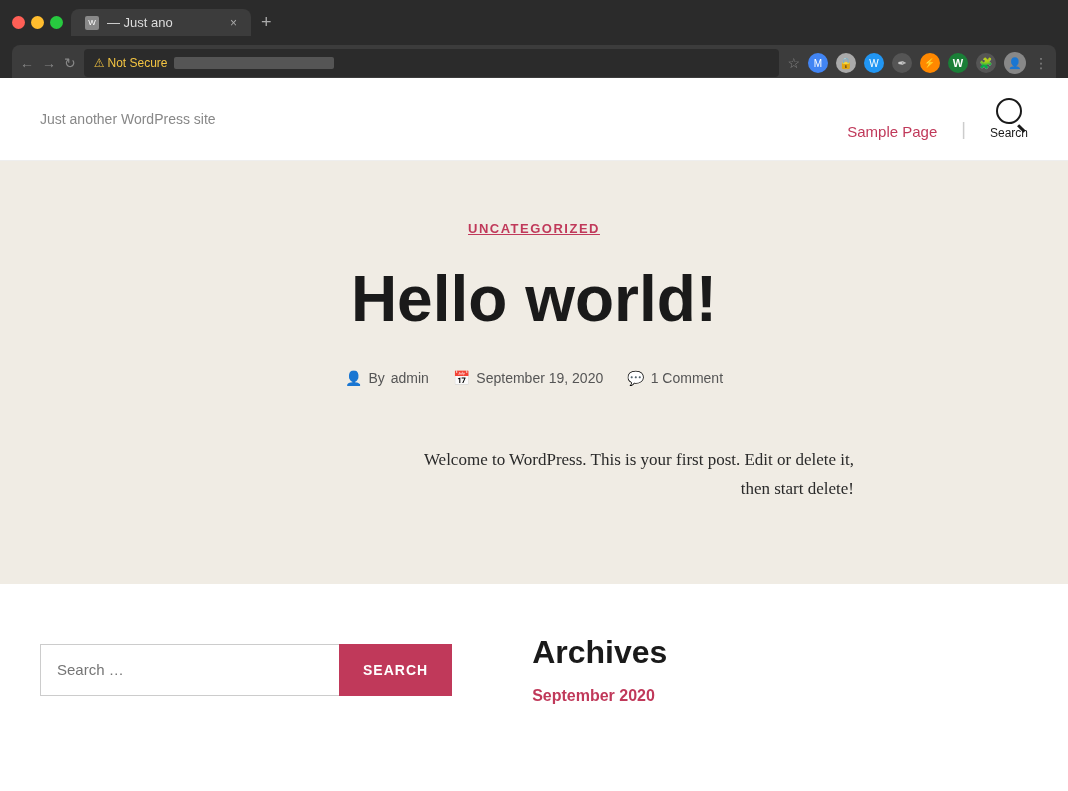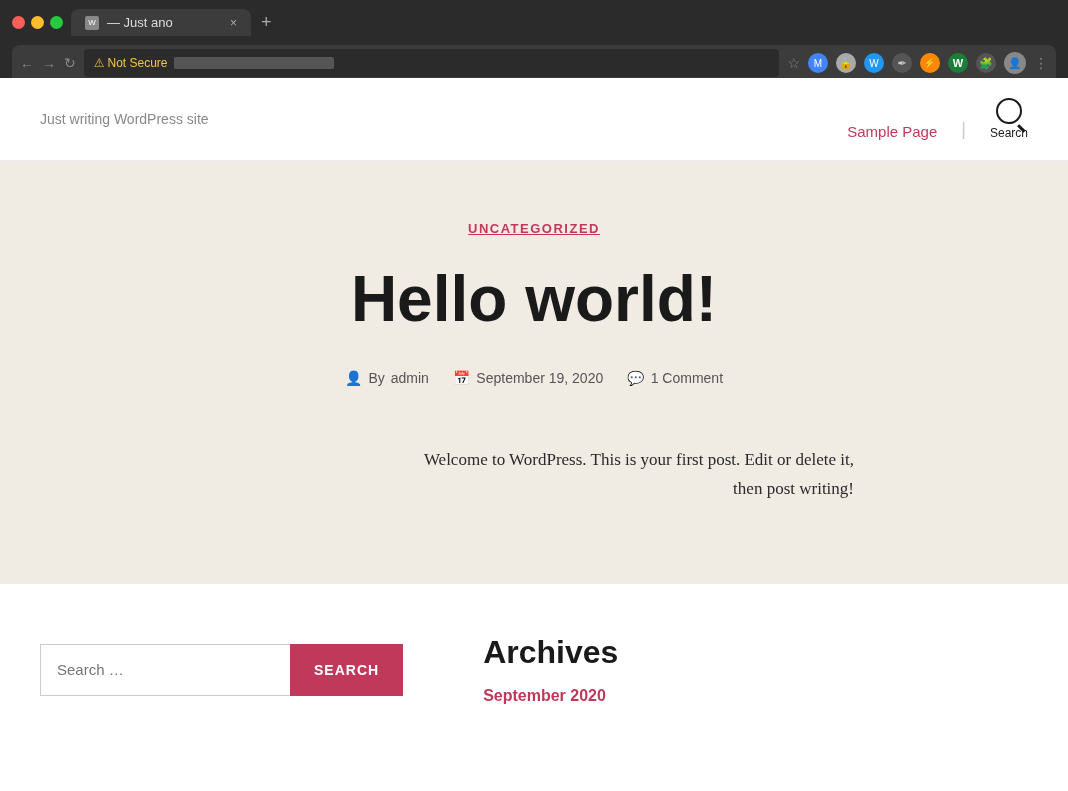--- a/index.html
+++ b/index.html
@@ -247,21 +247,21 @@
       padding: 50px 40px;
       display: flex;
       gap: 80px;
     }
     .footer-search {
       display: flex;
       align-items: center;
       gap: 0;
     }
     .footer-search-input {
-      width: 250px;
+      width: 299px;
       height: 52px;
       border: 1.5px solid #ccc;
       border-right: none;
       padding: 6px 16px;
       font-size: 15px;
       color: #be185d;
       outline: none;
       border-radius: 0;
     }
     .footer-search-btn {
@@ -333,21 +333,21 @@
     <div class="browser-icon" style="background:#f80;color:#fff;font-size:9px;">⚡</div>
     <div class="browser-icon" style="background:#1a7f37;color:#fff;font-weight:bold;font-size:11px;">W</div>
     <div class="browser-icon" style="background:#555;">🧩</div>
     <div class="browser-icon" style="background:#888;border-radius:50%;overflow:hidden;width:22px;height:22px;">👤</div>
     <span class="nav-btn">⋮</span>
   </div>
 </div>
 
 <div class="site-header">
   <div class="site-branding">
-    <span class="site-description">Just writing WordPress site</span>
+    <span class="site-description">Just another WordPress site</span>
   </div>
   <div class="site-nav">
     <a class="nav-link">Sample Page</a>
     <span class="nav-divider">|</span>
     <div class="search-icon-btn">
       <div class="search-circle"></div>
       <span class="search-label">Search</span>
     </div>
   </div>
 </div>
@@ -366,21 +366,21 @@
       <span>September 19, 2020</span>
     </div>
     <div class="meta-item">
       <span class="meta-icon">💬</span>
       <span style="cursor:pointer;">1 Comment</span>
     </div>
   </div>
   <div class="post-content">
     <p>
       <span>Welcome to WordPress. This is your first post. Edit or delete it,</span><br>
-      <span>then post writing!</span>
+      <span>then start delete!</span>
     </p>
   </div>
 </div>
 
 <div class="footer-area">
   <div class="footer-search">
     <input class="footer-search-input" type="text" placeholder="Search …" style="">
     <button class="footer-search-btn">SEARCH</button>
   </div>
   <div class="footer-archives">

